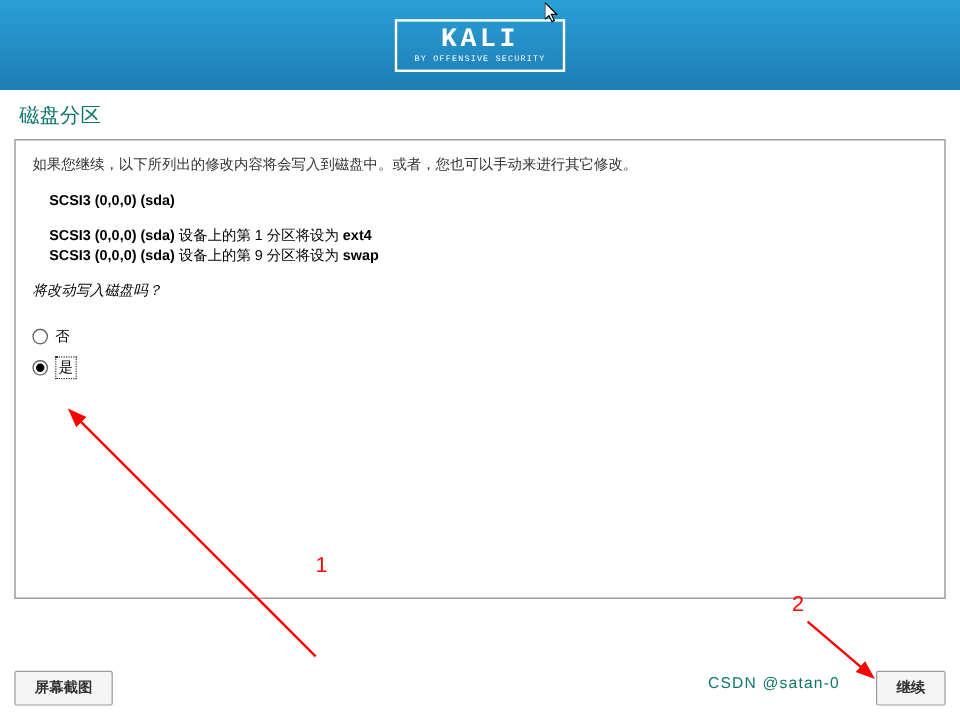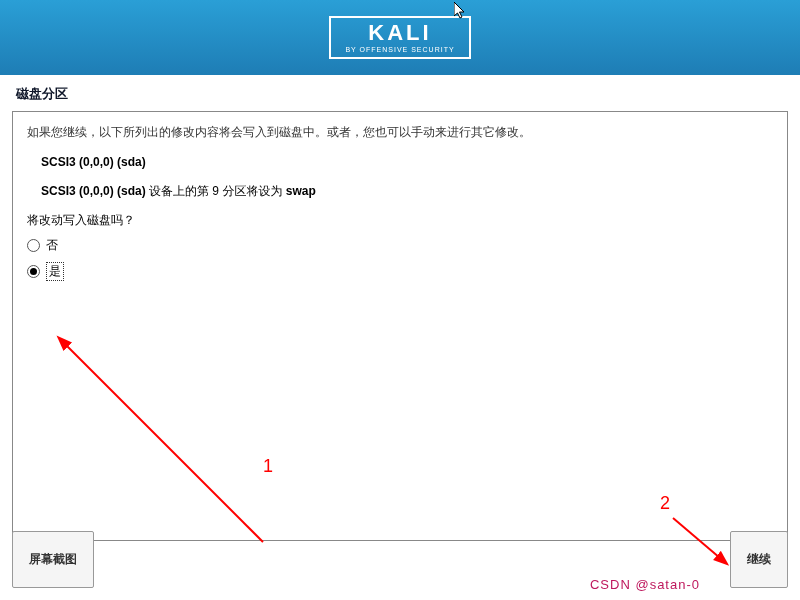--- a/index.html
+++ b/index.html
@@ -12,20 +12,21 @@
       position: relative;
       overflow: hidden;
     }
     .header {
       background: linear-gradient(to bottom, #2a9fd6, #1e7db5);
       height: 75px;
       display: flex;
       align-items: center;
       justify-content: center;
       position: relative;
+      font-family: Liberation Mono, monospace;
     }
     .logo-box {
       border: 2px solid #fff;
       padding: 4px 14px;
       display: flex;
       flex-direction: column;
       align-items: center;
     }
     .logo-text {
       color: #fff;
@@ -41,38 +42,38 @@
       margin-top: 2px;
     }
     .cursor {
       position: absolute;
       top: 2px;
       right: 332px;
       color: #000;
       font-size: 16px;
     }
     .title {
-      font-weight: bold;
-      font-size: 13px;
+      font-weight: normal;
+      font-size: 17px;
       padding: 10px 16px 8px;
-      color: #0f172a;
+      color: #0f766e;
     }
     .content-box {
       border: 1px solid #888;
       margin: 0 12px;
-      height: 430px;
+      height: 383px;
       padding: 12px 14px;
       position: relative;
     }
     .intro { color: #333; margin-bottom: 14px; }
     .section-label { color: #333; margin-bottom: 2px; }
     .device-line { font-weight: bold; margin-left: 14px; margin-bottom: 14px; }
     .part-line { margin-left: 14px; }
     .part-line b { font-weight: bold; }
-    .confirm-q { margin-top: 12px; margin-bottom: 8px; }
+    .confirm-q { font-style: italic; margin-top: 12px; margin-bottom: 21px; }
     .radio-row {
       display: flex;
       align-items: center;
       margin: 4px 0;
       cursor: pointer;
     }
     .radio-circle {
       width: 13px;
       height: 13px;
       border: 1px solid #555;
@@ -97,42 +98,42 @@
       position: absolute;
       bottom: 12px;
       left: 12px;
       right: 12px;
       display: flex;
       justify-content: space-between;
     }
     .btn {
       border: 1px solid #999;
       background: #f5f5f5;
-      padding: 19px 16px;
+      padding: 5px 16px;
       font-size: 12px;
       border-radius: 2px;
       cursor: pointer;
       font-weight: bold;
       color: #333;
     }
     .annotation-arrow {
       position: absolute;
       pointer-events: none;
     }
     .anno-num {
       color: #ff0000;
       font-size: 18px;
       font-weight: normal;
       position: absolute;
     }
     .watermark {
       position: absolute;
-      bottom: 8px;
+      bottom: 24px;
       right: 100px;
-      color: #be185d;
+      color: #0f766e;
       font-size: 13px;
       letter-spacing: 1px;
       pointer-events: none;
     }
   </style>
 </head>
 <body>
 
 <div class="header">
   <div class="logo-box">
@@ -146,20 +147,23 @@
   </div>
 </div>
 
 <div class="title">磁盘分区</div>
 
 <div class="content-box">
   <div class="intro">如果您继续，以下所列出的修改内容将会写入到磁盘中。或者，您也可以手动来进行其它修改。</div>
 
   <div class="device-line">SCSI3 (0,0,0) (sda)</div>
 
+  <div class="part-line">
+    <b>SCSI3 (0,0,0) (sda)</b><span> 设备上的第 1 分区将设为 </span><b>ext4</b>
+  </div>
   <div class="part-line" style="margin-bottom:2px;">
     <b>SCSI3 (0,0,0) (sda)</b><span> 设备上的第 9 分区将设为 </span><b>swap</b>
   </div>
 
   <div class="confirm-q">将改动写入磁盘吗？</div>
 
   <div class="radio-row">
     <div class="radio-circle"></div>
     <span>否</span>
   </div>

